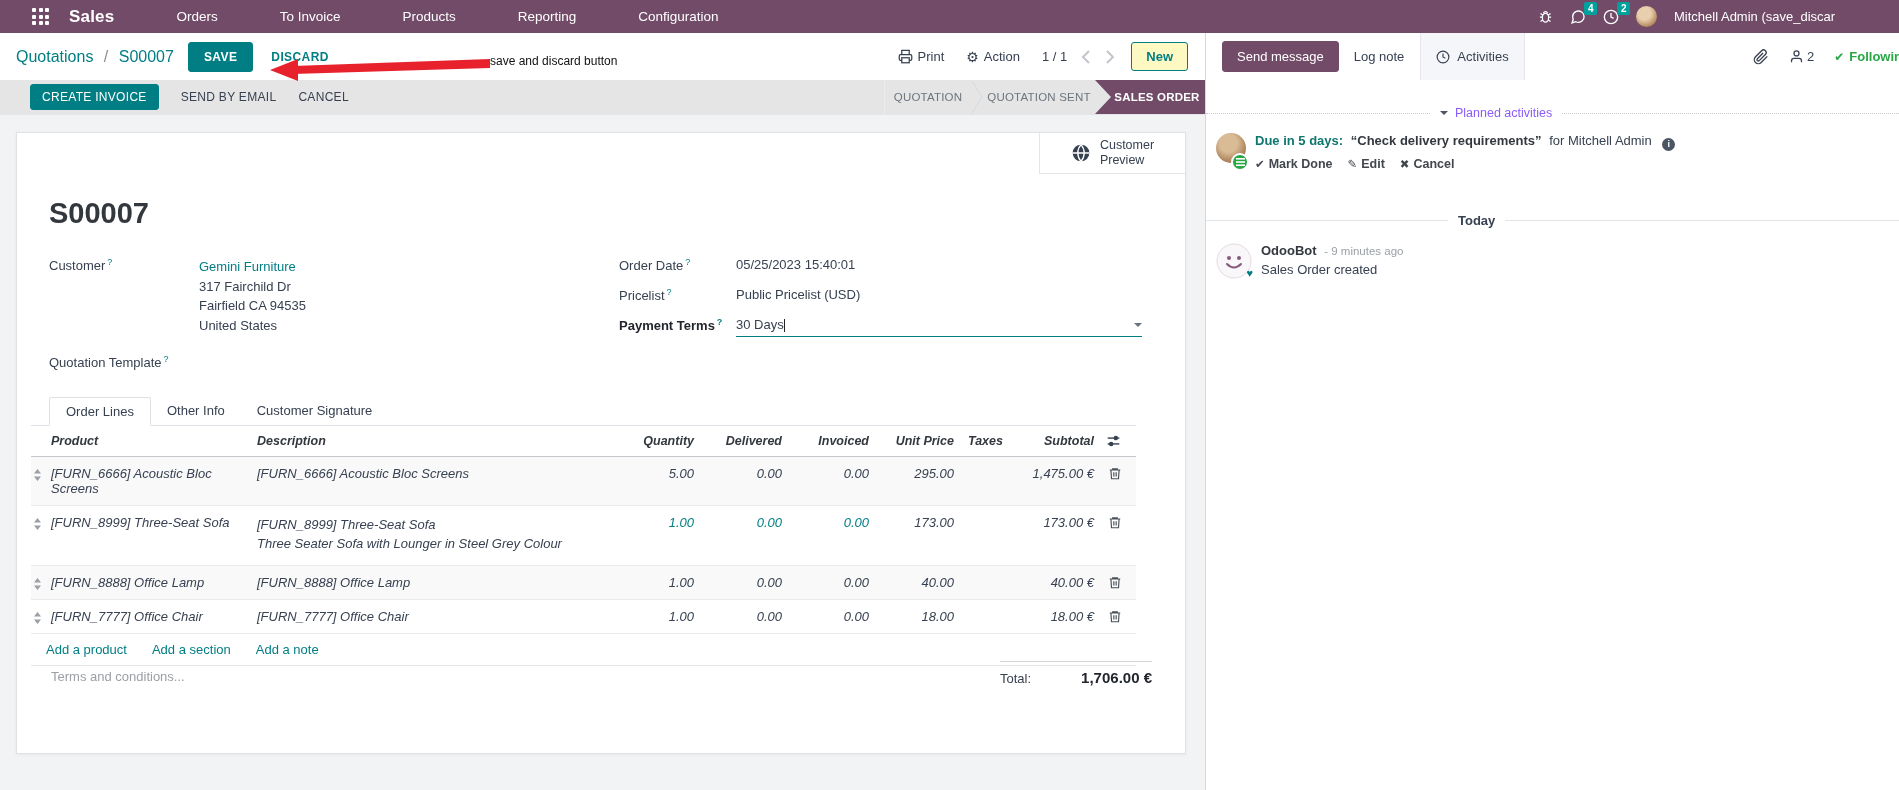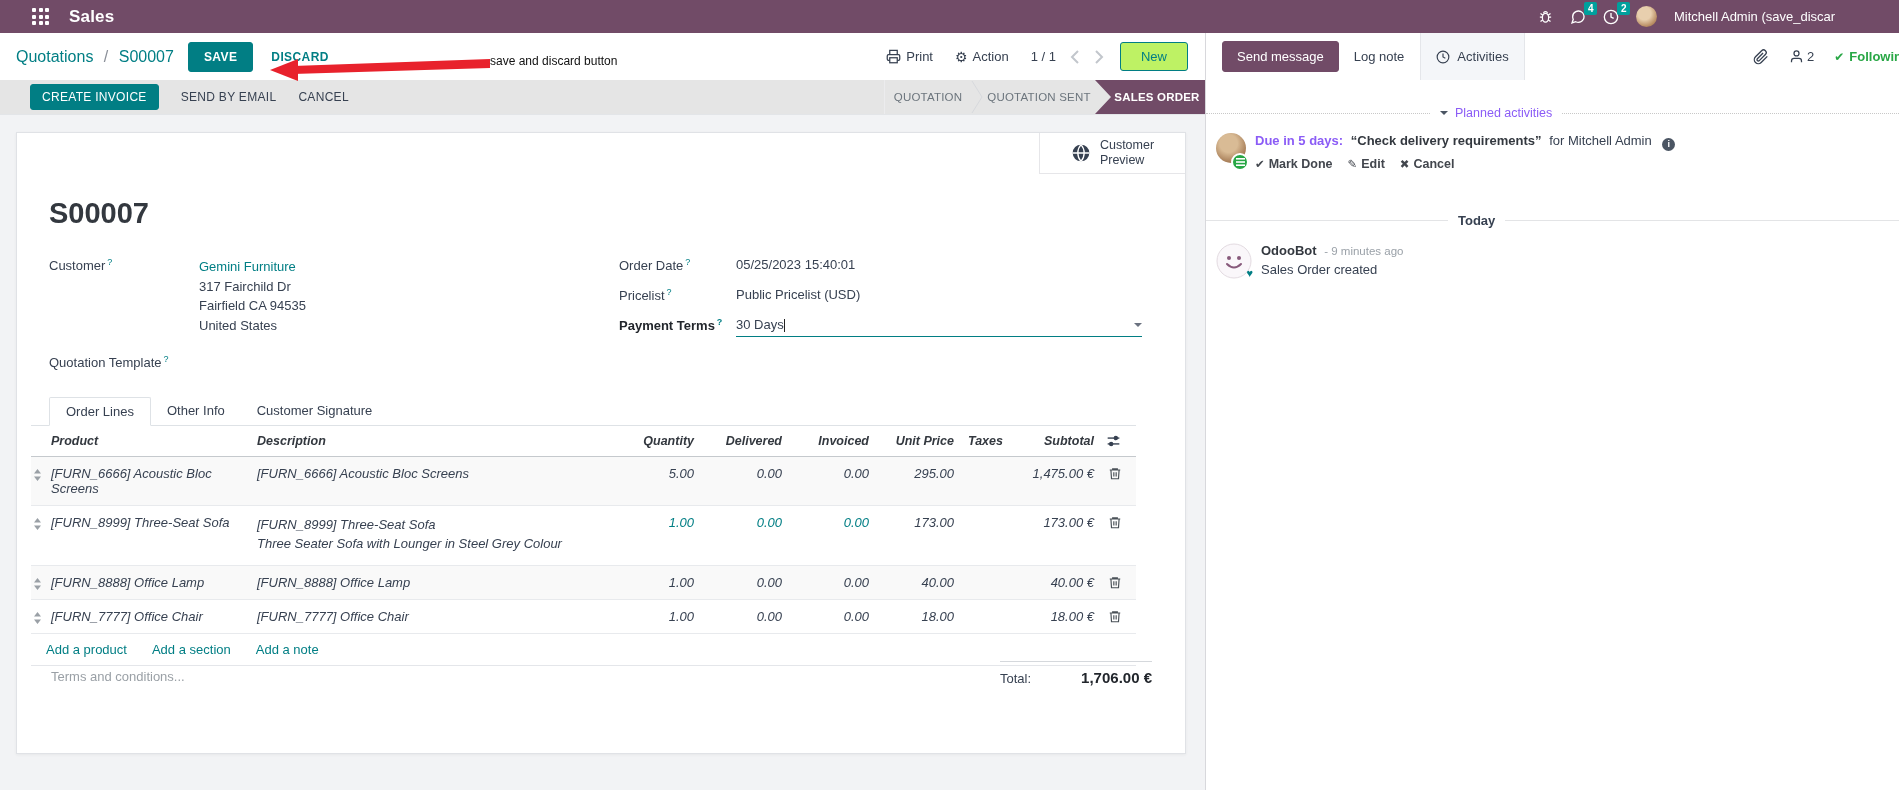--- a/index.html
+++ b/index.html
@@ -38,22 +38,22 @@
     font-size:12px; font-weight:700; letter-spacing:.4px; padding:7px 15px; border-radius:3px; cursor:pointer; }
   .btn-discard { margin-left:18px; background:none; border:none; color:#017E84;
     font-size:12px; font-weight:700; letter-spacing:.4px; cursor:pointer; }
   .annot-arrow { position:absolute; left:268px; top:24px; }
   .annot-text { position:absolute; left:490px; top:21px; font-size:12px; color:#111; }
   .cp-right { margin-left:auto; display:flex; align-items:center; font-size:13px; }
   .cp-item { display:flex; align-items:center; gap:5px; cursor:pointer; color:#374151; }
   .gear-glyph { font-size:14px; line-height:1; }
   .pager { margin-left:22px; color:#374151; }
   .chev { margin-left:14px; color:#c2c6cc; cursor:default; display:flex; }
-  .btn-new { margin-left:16px; background:#bef264; border:1px solid #017E84; color:#017E84;
-    font-size:13px; font-weight:400; padding:6px 20px; border-radius:3px; cursor:pointer; }
+  .btn-new { margin-left:16px; background:#fef9c3; border:1px solid #017E84; color:#017E84;
+    font-size:13px; font-weight:700; padding:6px 14px; border-radius:3px; cursor:pointer; }
 
   
   .statusbar { height:35px; display:flex; align-items:center; background:#e5e5e5;
     border-bottom:1px solid #e3e5e8; flex:none;padding-left:10px; }
   .sb-left { display:flex; align-items:center; gap:22px; padding-left:20px; }
   .btn-create { background:#017E84; border:1px solid #017E84; color:#fff; font-size:12px;
     font-weight:500; letter-spacing:.3px; padding:5px 11px; border-radius:3px; cursor:pointer; }
   .btn-flat { background:none; border:none; color:#374151; font-size:12px; font-weight:500;
     letter-spacing:.3px; cursor:pointer; }
   .sb-steps { margin-left:auto; display:flex; align-items:stretch; width:321px;
@@ -146,21 +146,21 @@
   .divider-solid::after { content:''; flex:1; border-top:1px solid #e3e4e6; margin-left:10px; }
 
   .activity { display:flex; margin-top:13px; padding-left:10px; }
   .act-avatar { position:relative; width:30px; height:30px; flex:none; }
   .act-avatar .photo { width:30px; height:30px; border-radius:50%;
     background:radial-gradient(circle at 42% 35%, #d9bb95 0 34%, #a9805a 70%, #6f5138); }
   .act-badge { position:absolute; right:-3px; bottom:-8px; width:18px; height:18px;
     border-radius:50%; background:#28a745; border:2px solid #fff; display:flex;
     align-items:center; justify-content:center; }
   .act-text { margin-left:9px; font-size:13px; }
-  .due { color:#8b5cf6; font-weight:700; }
+  .due { color:#0f766e; font-weight:700; }
   .summary { font-weight:700; color:#33383f; margin-left:4px; }
   .for-user { margin-left:4px; }
   .info-ico { display:inline-flex; width:13px; height:13px; border-radius:50%; background:#4b5563;
     color:#fff; font-size:9px; font-weight:700; align-items:center; justify-content:center;
     margin-left:7px; vertical-align:-2px; cursor:pointer; }
   .act-btns { margin-top:6px; display:flex; gap:15px; font-size:12.5px; font-weight:600;
     color:#42464d; }
   .act-btns span { cursor:pointer; }
   .act-btns .gl { margin-right:4px; font-size:11.5px; }
 
@@ -184,20 +184,27 @@
       <span></span>
       <span></span>
       <span></span>
       <span></span>
       <span></span>
       <span></span>
       <span></span>
       <span></span>
   </div>
   <div class="app-name">Sales</div>
+  <div class="nav-menus">
+    <div>Orders</div>
+    <div>To Invoice</div>
+    <div>Products</div>
+    <div>Reporting</div>
+    <div>Configuration</div>
+  </div>
   <div class="nav-right">
     <div class="nav-ico">
       <svg width="15" height="15" viewBox="0 0 24 24" fill="none" stroke="#fff" stroke-width="2">
         <ellipse cx="12" cy="14" rx="5" ry="7"></ellipse>
           <path d="M9 7a3 3 0 0 1 6 0"></path>
         <path d="M3 13h4M17 13h4M4 20l4-3M20 20l-4-3M4 7l4 3M20 7l-4 3"></path>
       </svg>
     </div>
     <div class="nav-ico">
       <svg width="16" height="16" viewBox="0 0 24 24" fill="none" stroke="#fff" stroke-width="2">

